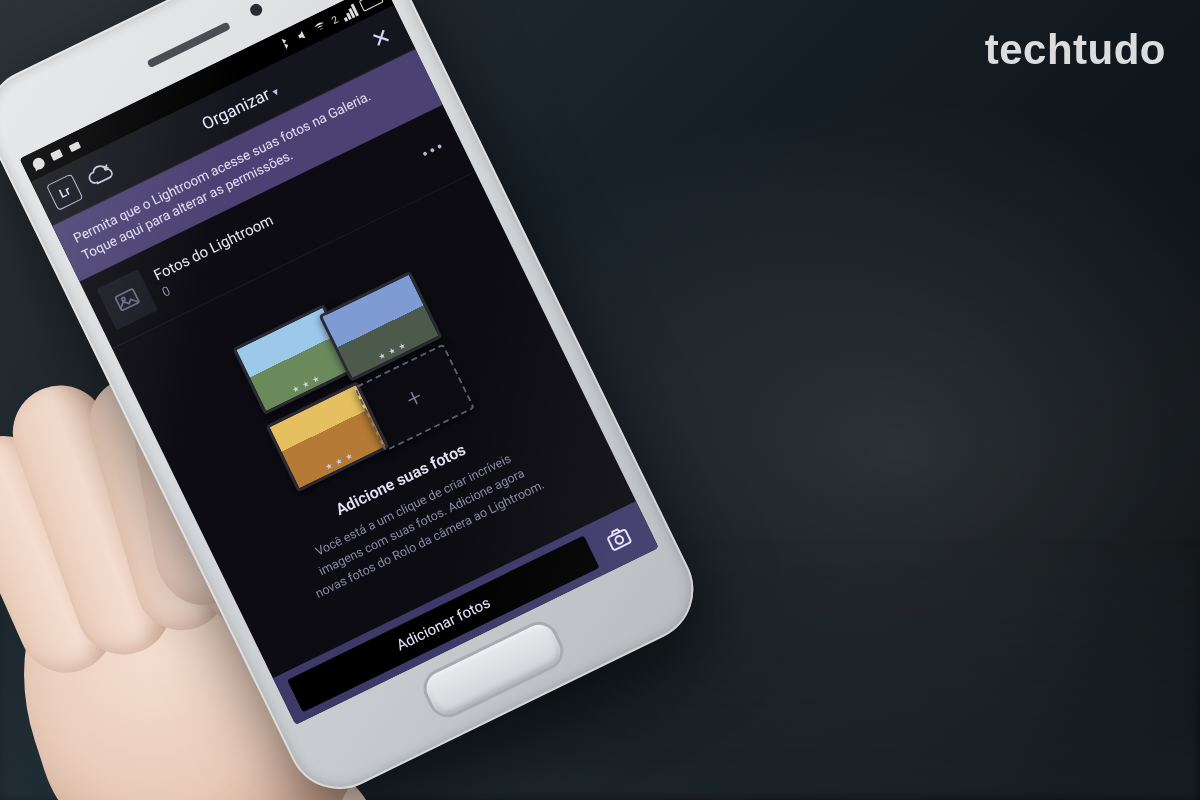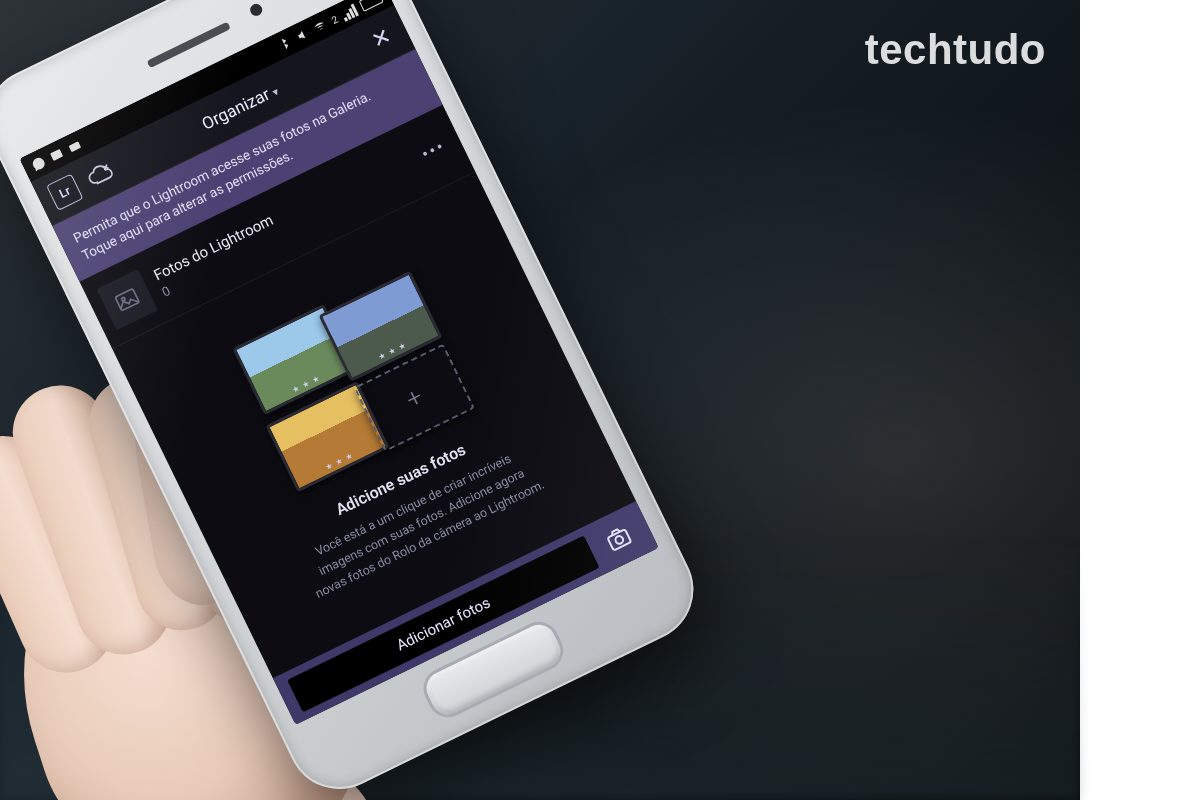--- a/index.html
+++ b/index.html
@@ -5,21 +5,21 @@
   html, body {
     margin: 0;
     padding: 0;
     width: 1200px;
     height: 800px;
     overflow: hidden;
     font-family: -apple-system, BlinkMacSystemFont, "Segoe UI", Roboto, Helvetica, Arial, sans-serif;
   }
   .scene {
     position: relative;
-    width: 1080px;
+    width: 1200px;
     height: 800px;
     background:
       radial-gradient(ellipse 700px 500px at 900px 450px, rgba(255,255,255,0.12), transparent 70%),
       linear-gradient(135deg, #2e3337 0%, #18222a 35%, #0e1317 70%, #080b0d 100%);
   }
   .floor-light {
     position: absolute;
     left: 0; right: 0; bottom: 0; height: 260px;
     background: linear-gradient(180deg, transparent, rgba(70,90,100,0.25));
     filter: blur(6px);

